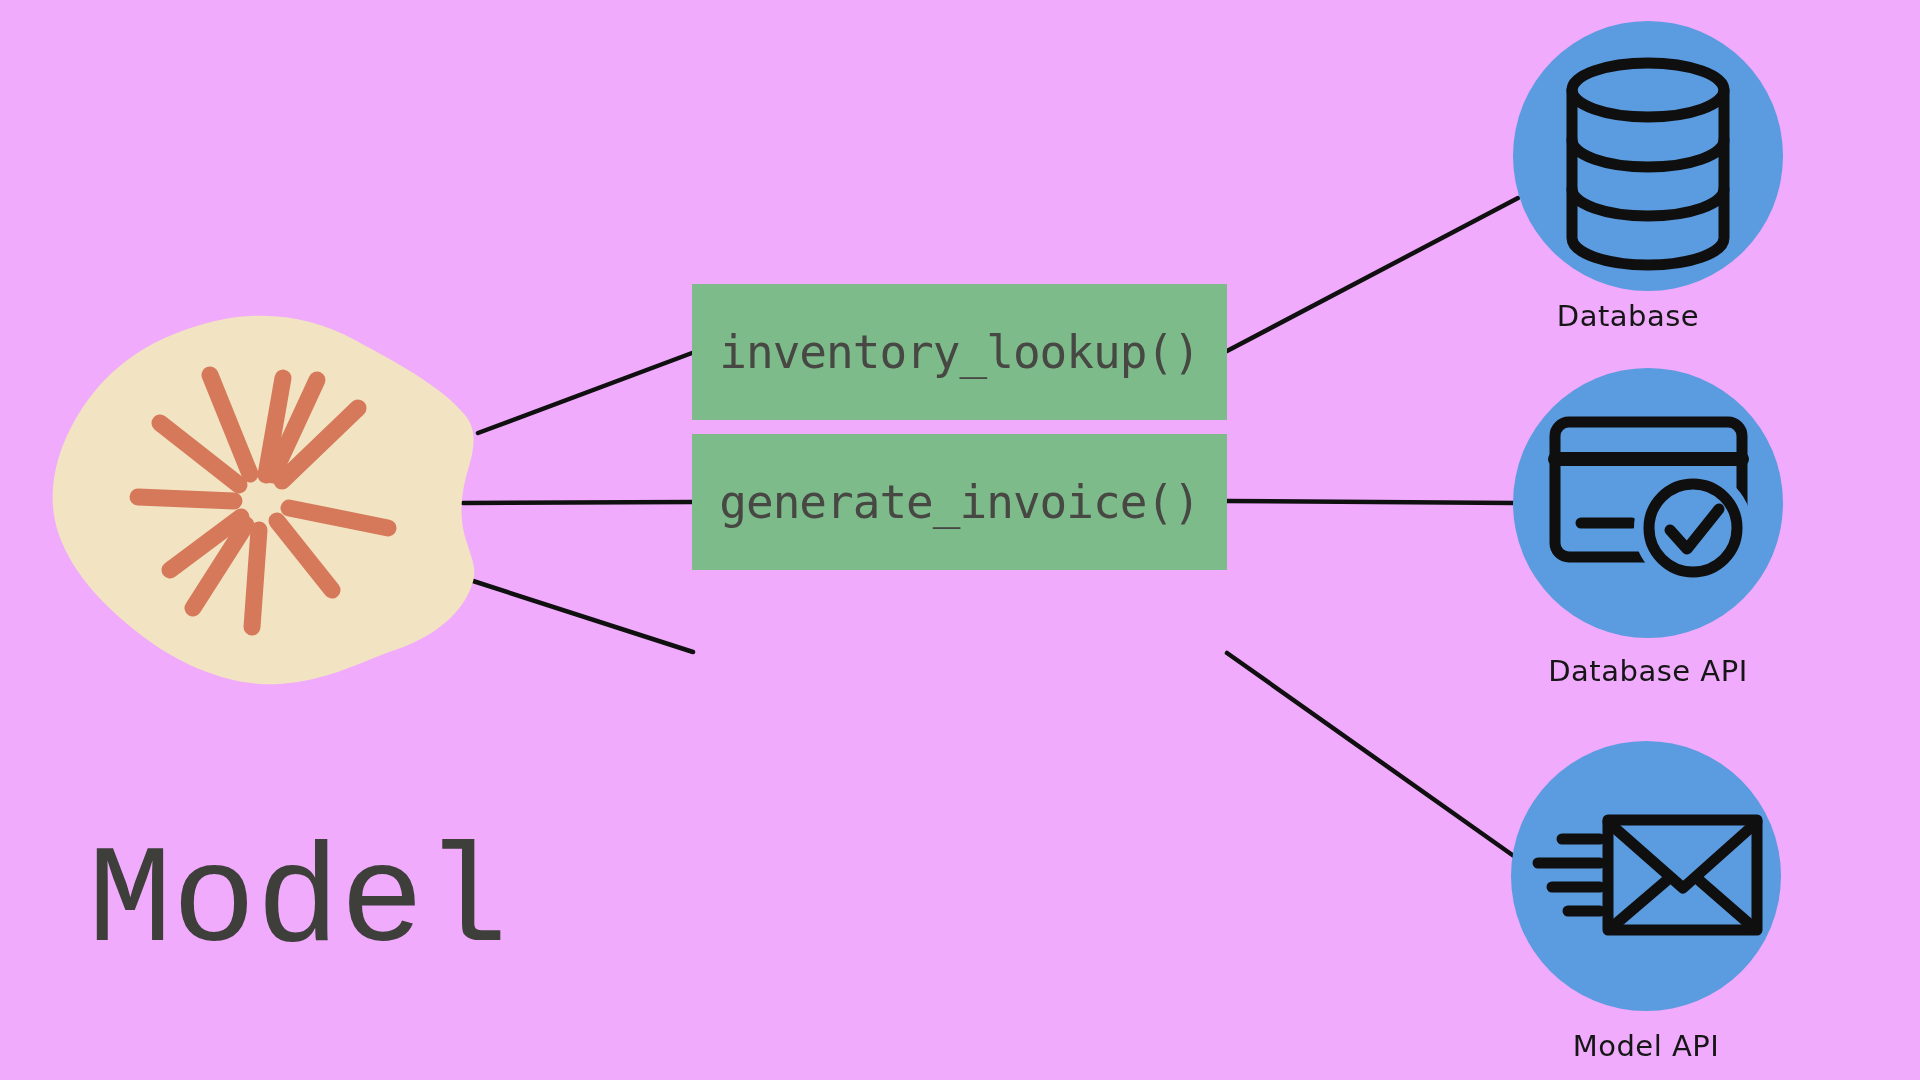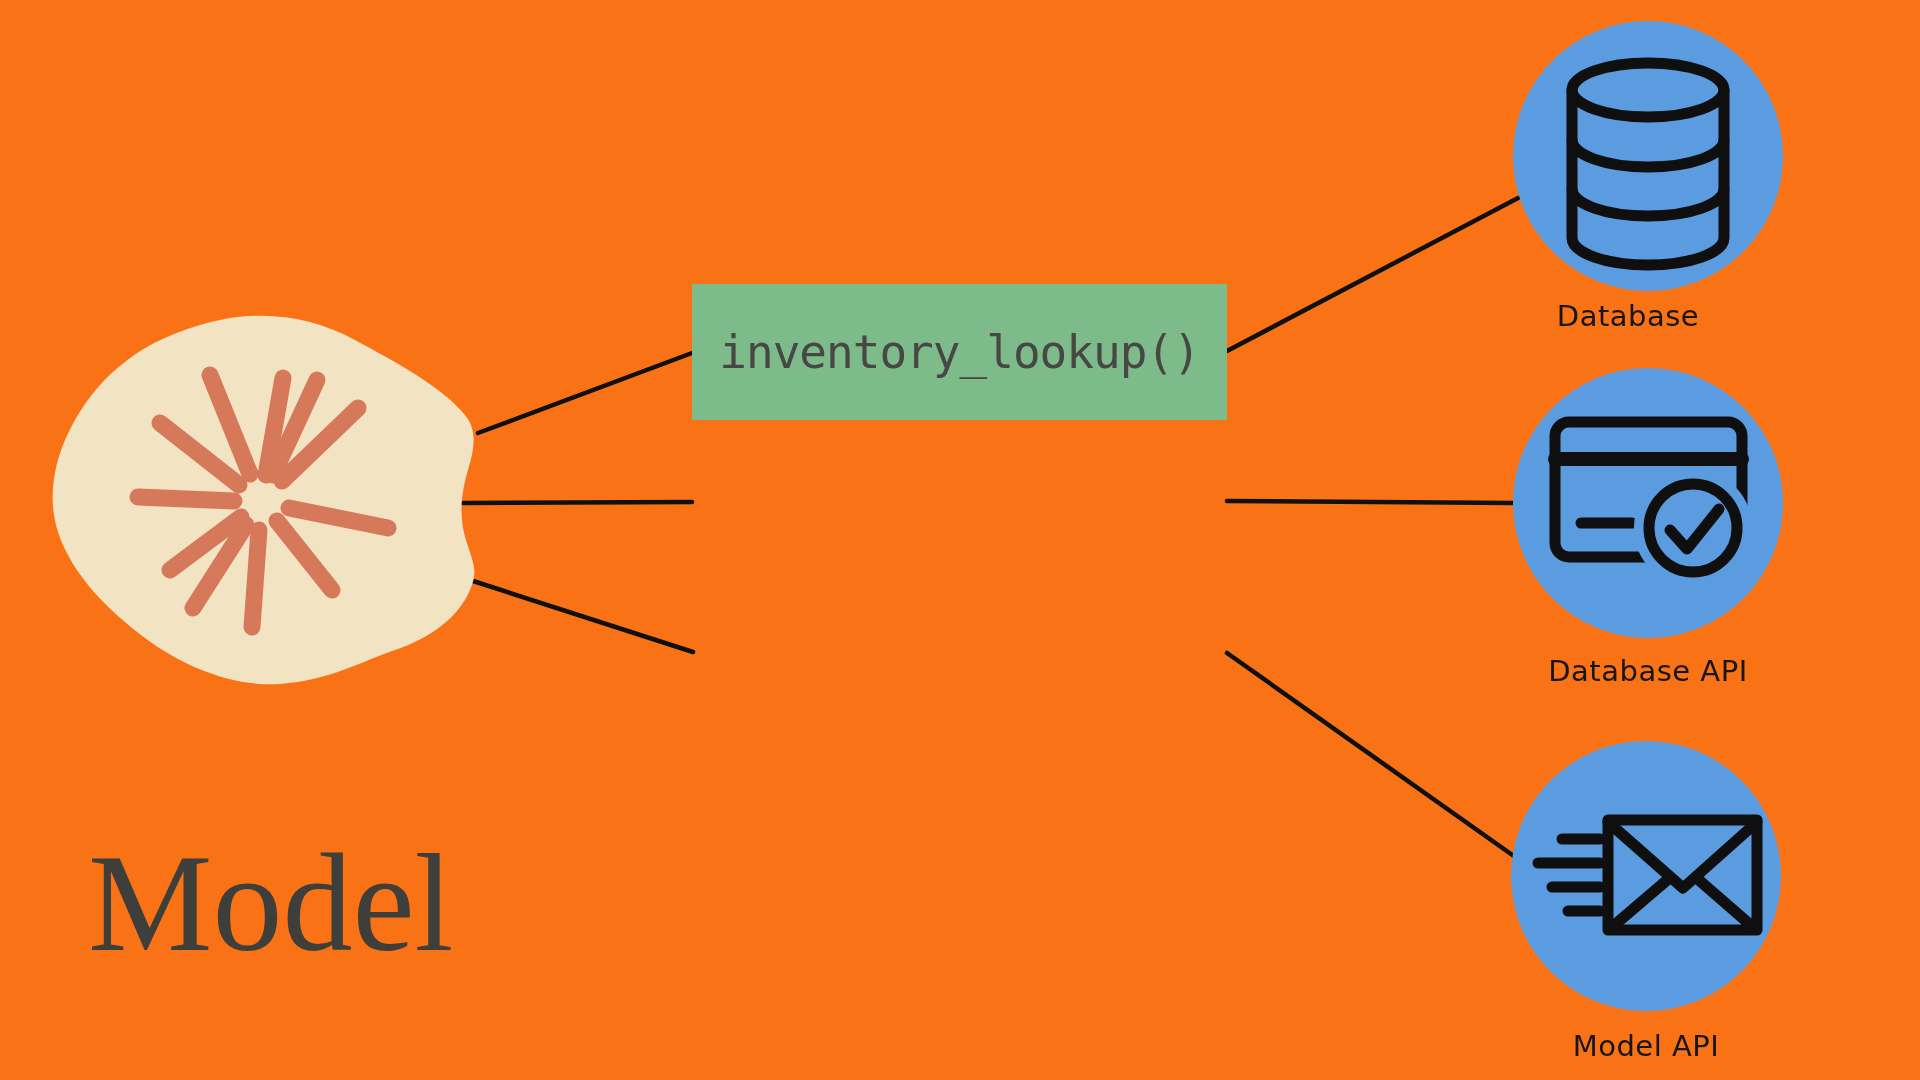--- a/index.html
+++ b/index.html
@@ -1,19 +1,19 @@
 <!DOCTYPE html>
 <html><head>
 <meta charset="utf-8">
 <style>
   html,body{margin:0;padding:0;background:#e8e8e8;}
   .stage{
     position:relative;
     width:1920px;height:1080px;
-    background:#f97316;
+    background:#f0abfc;
     overflow:hidden;
     font-family:"DejaVu Sans",sans-serif;
   }
   .canvas-svg{position:absolute;left:0;top:0;}
   .tool-box{
     position:absolute;left:692px;width:535px;height:136px;
     background:#7DBC8A;
     display:flex;align-items:center;justify-content:center;
   }
   #tool-box-1{top:284px}
@@ -27,21 +27,21 @@
   .service-label{
     position:absolute;transform:translateX(-50%);
     font-size:29px;line-height:1;color:#161616;
     white-space:nowrap;letter-spacing:0.5px;
   }
   #service-label-1{left:1628px;top:302px}
   #service-label-2{left:1648px;top:657px}
   #service-label-3{left:1646px;top:1032px}
   .heading{
     position:absolute;
-    font-family:Liberation Serif, serif;
+    font-family:Liberation Mono, monospace;
     font-size:140px;line-height:1;
     color:#3E3E3B;white-space:nowrap;
   }
   #heading-model{left:88px;top:833px}
   #heading-tools{left:768px;top:833px}
 </style>
 </head>
 <body>
 
 <div class="stage">
@@ -112,20 +112,23 @@
       <rect x="1608" y="820" width="149" height="110" fill="#5B9BDF"></rect>
       <path d="M1608,822 L1683,888 L1757,822"></path>
       <path d="M1611,928 L1666,881"></path>
       <path d="M1754,928 L1700,881"></path>
     </g>
   </svg>
 
   <div class="tool-box" id="tool-box-1">
     <span class="code">inventory_lookup()</span>
   </div>
+  <div class="tool-box" id="tool-box-2">
+    <span class="code">generate_invoice()</span>
+  </div>
 
   <div class="service-label" id="service-label-1">Database</div>
   <div class="service-label" id="service-label-2">Database API</div>
   <div class="service-label" id="service-label-3">Model API</div>
 
   <div class="heading" id="heading-model">Model</div>
 
 </div>
 
 </body></html>

